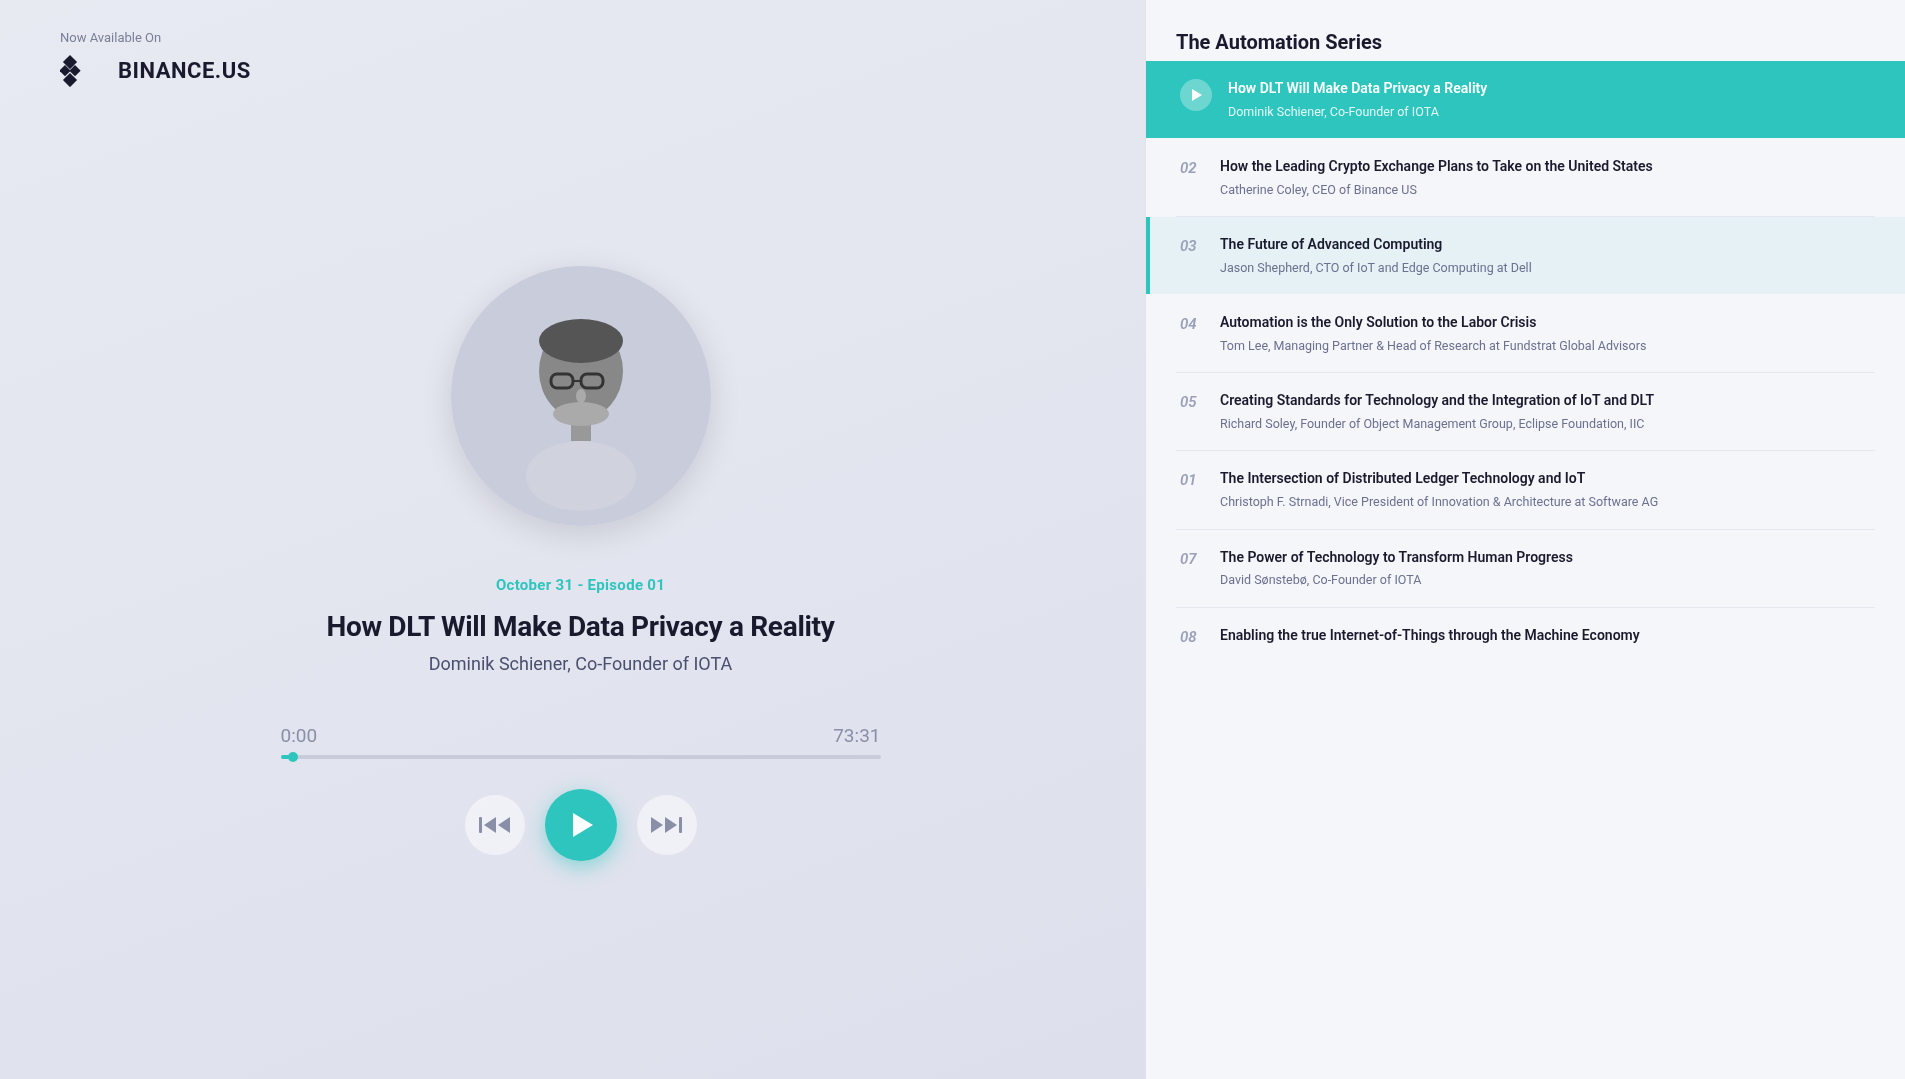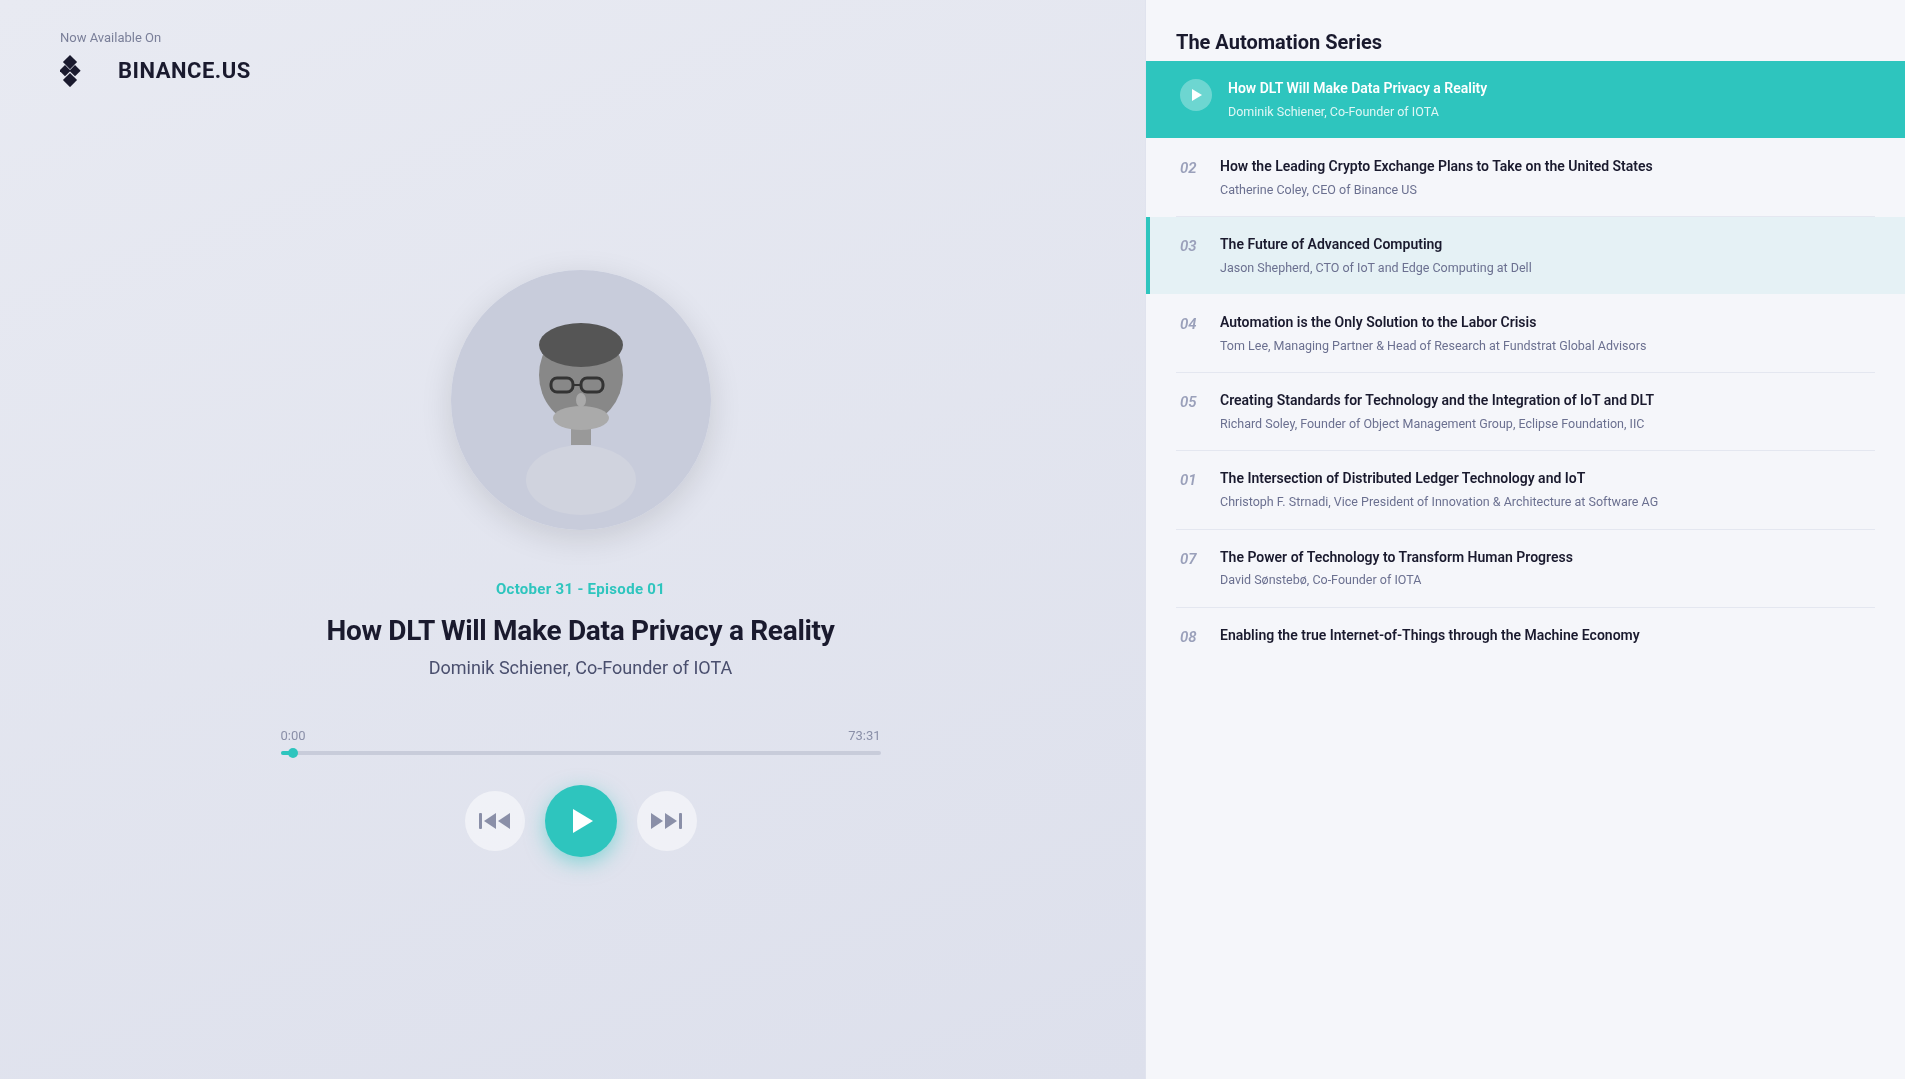--- a/index.html
+++ b/index.html
@@ -94,21 +94,21 @@
     }
 
     
     .progress-section {
       width: 70%;
       max-width: 600px;
     }
     .progress-times {
       display: flex;
       justify-content: space-between;
-      font-size: 13px;
+      font-size: 19px;
       color: #8a8fa8;
       margin-bottom: 8px;
     }
     .progress-bar-track {
       width: 100%;
       height: 4px;
       background: #c8ccda;
       border-radius: 2px;
       position: relative;
       margin-bottom: 30px;

